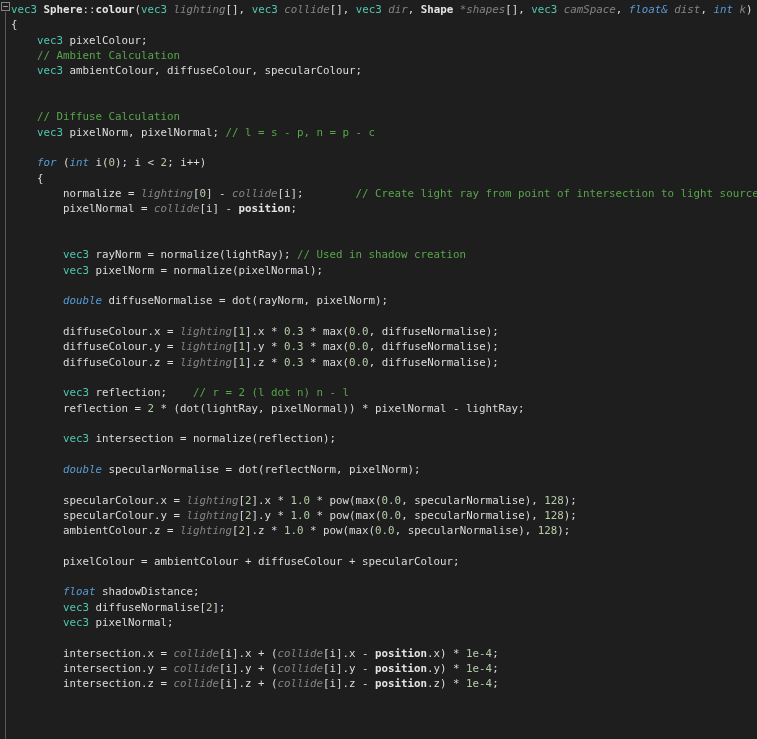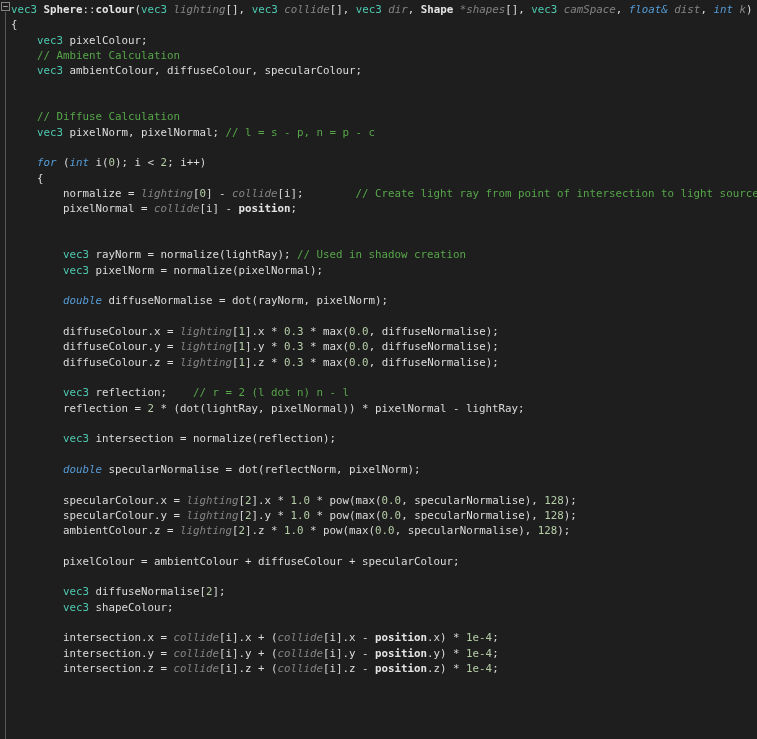--- a/index.html
+++ b/index.html
@@ -61,20 +61,21 @@
       <div class="line"><span class="pl">        </span><span class="ty">vec3</span><span class="pl"> intersection = normalize(reflection);</span></div>
       <div class="line">&nbsp;</div>
       <div class="line"><span class="pl">        </span><span class="kw">double</span><span class="pl"> specularNormalise = dot(reflectNorm, pixelNorm);</span></div>
       <div class="line">&nbsp;</div>
       <div class="line"><span class="pl">        specularColour.x = </span><span class="pr">lighting</span><span class="pl">[</span><span class="nm">2</span><span class="pl">].x * </span><span class="nm">1.0</span><span class="pl"> * pow(max(</span><span class="nm">0.0</span><span class="pl">, specularNormalise), </span><span class="nm">128</span><span class="pl">);</span></div>
       <div class="line"><span class="pl">        specularColour.y = </span><span class="pr">lighting</span><span class="pl">[</span><span class="nm">2</span><span class="pl">].y * </span><span class="nm">1.0</span><span class="pl"> * pow(max(</span><span class="nm">0.0</span><span class="pl">, specularNormalise), </span><span class="nm">128</span><span class="pl">);</span></div>
       <div class="line"><span class="pl">        ambientColour.z = </span><span class="pr">lighting</span><span class="pl">[</span><span class="nm">2</span><span class="pl">].z * </span><span class="nm">1.0</span><span class="pl"> * pow(max(</span><span class="nm">0.0</span><span class="pl">, specularNormalise), </span><span class="nm">128</span><span class="pl">);</span></div>
       <div class="line">&nbsp;</div>
       <div class="line"><span class="pl">        pixelColour = ambientColour + diffuseColour + specularColour;</span></div>
       <div class="line">&nbsp;</div>
+      <div class="line"><span class="pl">        </span><span class="kw">float</span><span class="pl"> shadowDistance;</span></div>
       <div class="line"><span class="pl">        </span><span class="ty">vec3</span><span class="pl"> diffuseNormalise[</span><span class="nm">2</span><span class="pl">];</span></div>
-      <div class="line"><span class="pl">        </span><span class="ty">vec3</span><span class="pl"> shapeColour;</span></div>
+      <div class="line"><span class="pl">        </span><span class="ty">vec3</span><span class="pl"> pixelNormal;</span></div>
       <div class="line">&nbsp;</div>
       <div class="line"><span class="pl">        intersection.x = </span><span class="pr">collide</span><span class="pl">[i].x + (</span><span class="pr">collide</span><span class="pl">[i].x - </span><span class="bd">position</span><span class="pl">.x) * </span><span class="nm">1e-4</span><span class="pl">;</span></div>
       <div class="line"><span class="pl">        intersection.y = </span><span class="pr">collide</span><span class="pl">[i].y + (</span><span class="pr">collide</span><span class="pl">[i].y - </span><span class="bd">position</span><span class="pl">.y) * </span><span class="nm">1e-4</span><span class="pl">;</span></div>
       <div class="line"><span class="pl">        intersection.z = </span><span class="pr">collide</span><span class="pl">[i].z + (</span><span class="pr">collide</span><span class="pl">[i].z - </span><span class="bd">position</span><span class="pl">.z) * </span><span class="nm">1e-4</span><span class="pl">;</span></div>
     </div>
 </div>
 
 </body></html>

